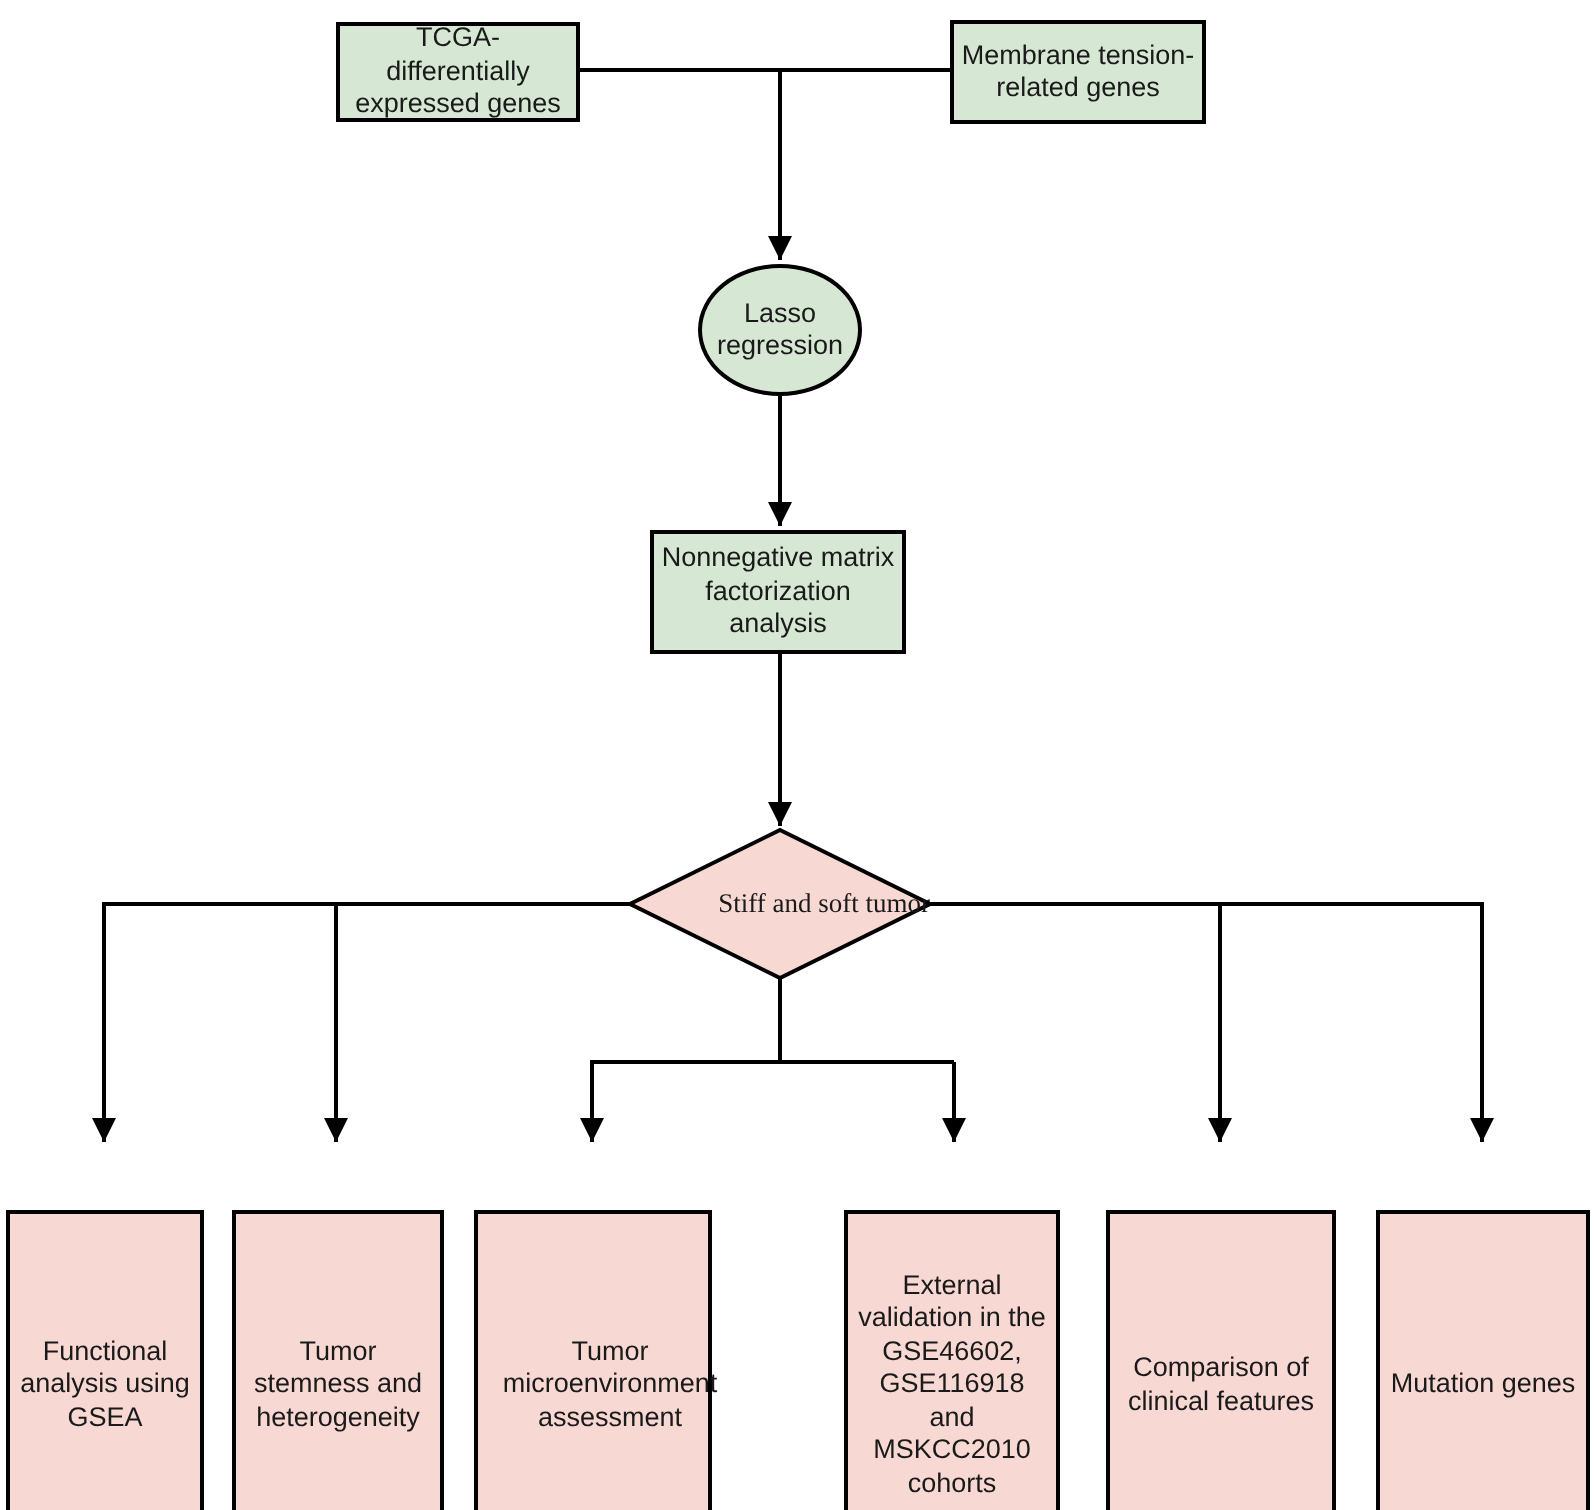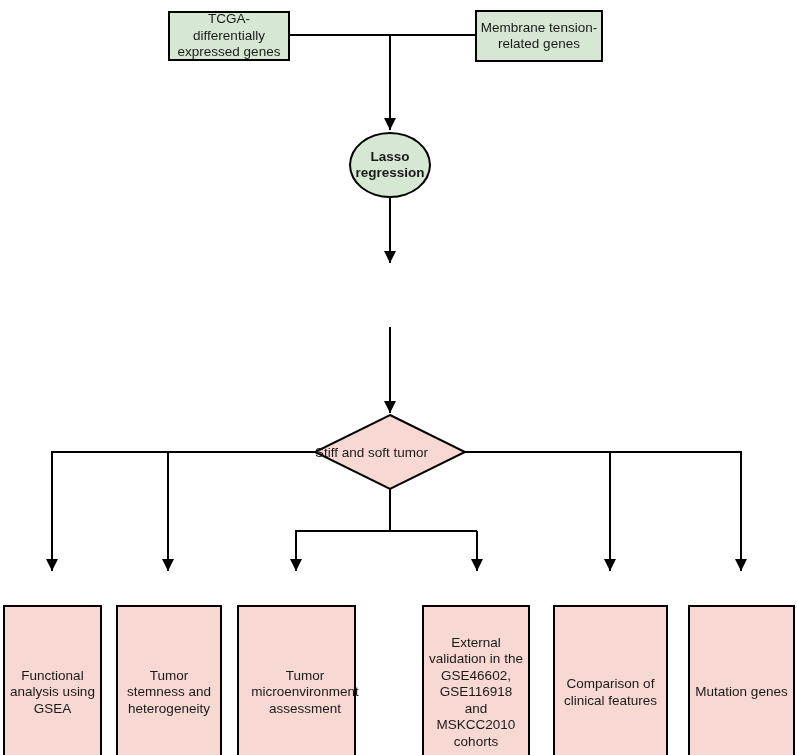--- a/index.html
+++ b/index.html
@@ -34,32 +34,32 @@
     background: #d6e8d3;
     border: 2px solid #000000;
   }
   .pink {
     background: #f8d8d3;
     border: 2px solid #000000;
     margin-top: 32px;
   }
   .ellipse {
     border-radius: 50%;
-    font-weight: bold;
   }
   .diamond-label {
     position: absolute;
     z-index: 2;
     display: flex;
     align-items: center;
-    justify-content: flex-start;
+    justify-content: flex-end;
     text-align: center;
     font-size: 13.5px;
     background: transparent;
     border: none;
+    font-family: Liberation Serif, serif;
   }
   
   #node-tcga      { left: 168px; top: 11px;  width: 122px; height: 50px; }
   #node-membrane  { left: 475px; top: 10px;  width: 128px; height: 52px; }
   #node-lasso     { left: 349px; top: 132px; width: 82px;  height: 66px; }
   #node-nmf       { left: 325px; top: 265px; width: 128px; height: 62px; }
   #node-decision  { left: 315px; top: 415px; width: 150px; height: 74px; }
   #node-out0 { left: 3px;   top: 573px; width: 99px;  height: 175px; }
   #node-out1 { left: 116px; top: 573px; width: 106px; height: 175px; }
   #node-out2 { left: 237px; top: 573px; width: 119px; height: 175px; padding-left: 20px; }
@@ -103,20 +103,23 @@
     <span>Membrane tension-related genes</span>
   </div>
   <div class="node green" id="node-tcga">
     <span>TCGA-differentially expressed genes</span>
   </div>
 
   <div class="node green ellipse" id="node-lasso">
     <span>Lasso regression</span>
   </div>
 
+  <div class="node green" id="node-nmf">
+    <span>Nonnegative matrix factorization analysis</span>
+  </div>
 
   <div class="diamond-label" id="node-decision">
     <span>Stiff and soft tumor</span>
   </div>
 
   <div class="node pink" id="node-out1">
     <span>Tumor stemness and heterogeneity</span>
   </div>
   <div class="node pink" id="node-out0">
     <span>Functional analysis using GSEA</span>

